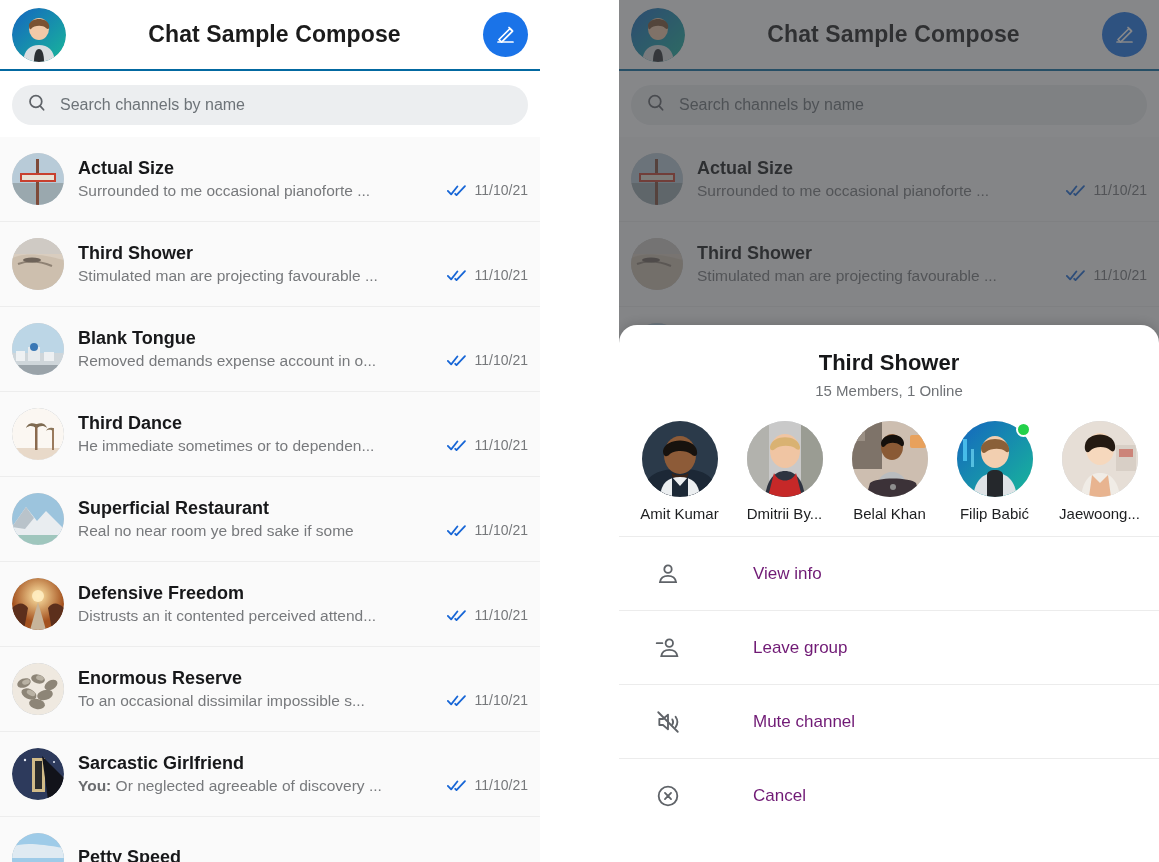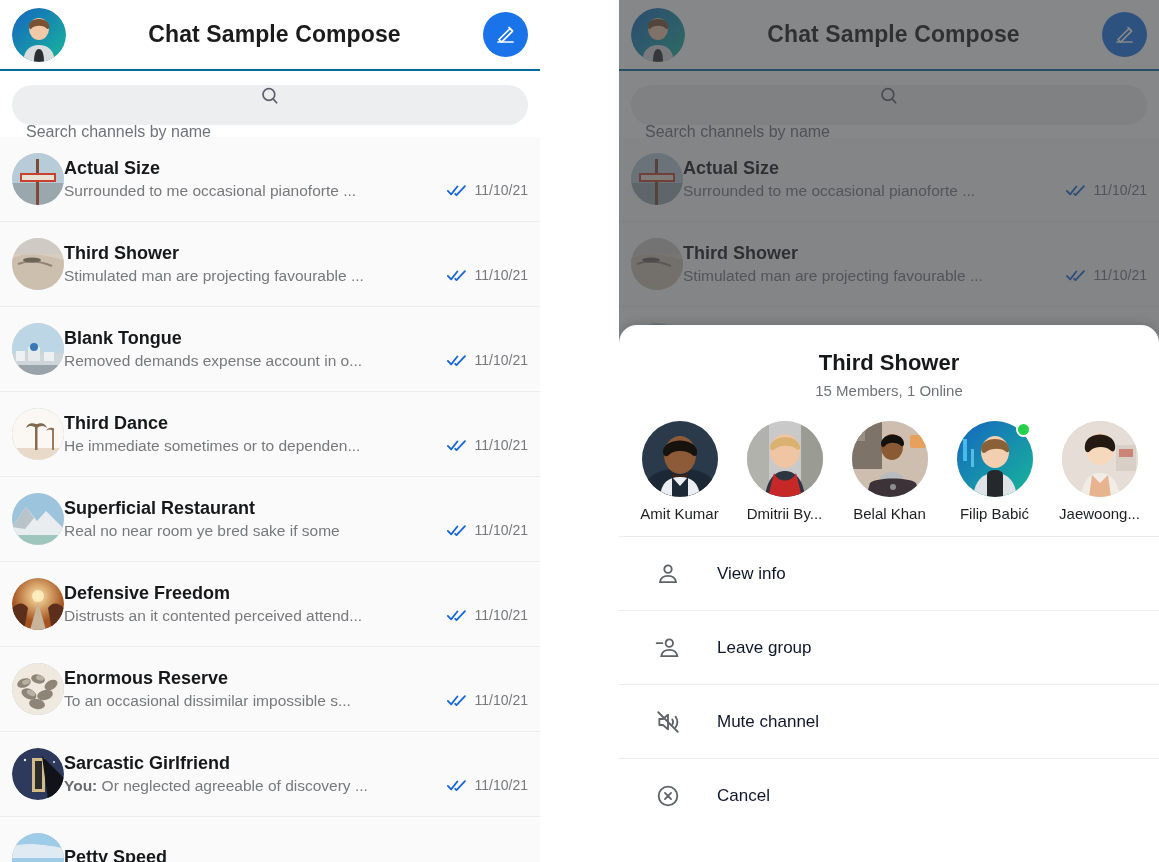--- a/index.html
+++ b/index.html
@@ -41,34 +41,34 @@
     flex: 0 0 45px; background: #1a73e8;
     display: flex; align-items: center; justify-content: center;
     border: none; cursor: pointer;
   }
   .fab svg { width: 24px; height: 24px; display:block; }
 
   
   .search-wrap { padding: 14px 12px 12px; background: #ffffff; }
   .search-box {
     height: 40px; border-radius: 20px; background: #eceef0;
-    display: flex; align-items: center; padding: 0 14px; gap: 12px; flex-direction: column;
+    display: flex; align-items: center; padding: 17px 14px; gap: 12px;
   }
   .search-box svg { width: 22px; height: 22px; flex: 0 0 22px; }
   .search-input {
     border: none; outline: none; background: transparent;
     font-family: "Liberation Sans", sans-serif;
     font-size: 16px; color: #4d5156; width: 100%;
   }
   .search-input::placeholder { color: #6d7378; }
 
   
   .channel-list { background: #fafafa; }
   .channel-row {
-    display: flex; align-items: center; 
+    display: flex; align-items: center; gap: 14px;
     height: 85px; padding: 0 12px;
     border-bottom: 1px solid #ededed;
     background: #fafafa; cursor: pointer;
   }
   .ch-avatar {
     width: 52px; height: 52px; border-radius: 50%;
     flex: 0 0 52px; overflow: hidden; position: relative;
     background: #c8ccd0;
   }
   .ch-avatar .ph { position:absolute; inset:0; }
@@ -128,21 +128,21 @@
   }
   .actions { border-top: 1px solid #ececec; }
   .action-row {
     display: flex; align-items: center; gap: 36px;
     height: 74px; padding: 0 36px;
     border-bottom: 1px solid #ececec; cursor: pointer;
   }
   .actions .action-row:last-child { border-bottom: none; }
   .action-icon { width: 26px; flex: 0 0 26px; display:flex; align-items:center; justify-content:center; }
   .action-icon svg { width: 26px; height: 26px; display:block; }
-  .action-label { font-size: 17px; color: #0f172a; }
+  .action-label { font-size: 17px; color: #701a75; margin-left: 36px; }
 </style>
 </head>
 <body>
 
 <div class="stage">
 
   <div class="panel left">
 
     <div class="appbar">
       <div class="avatar-btn">

